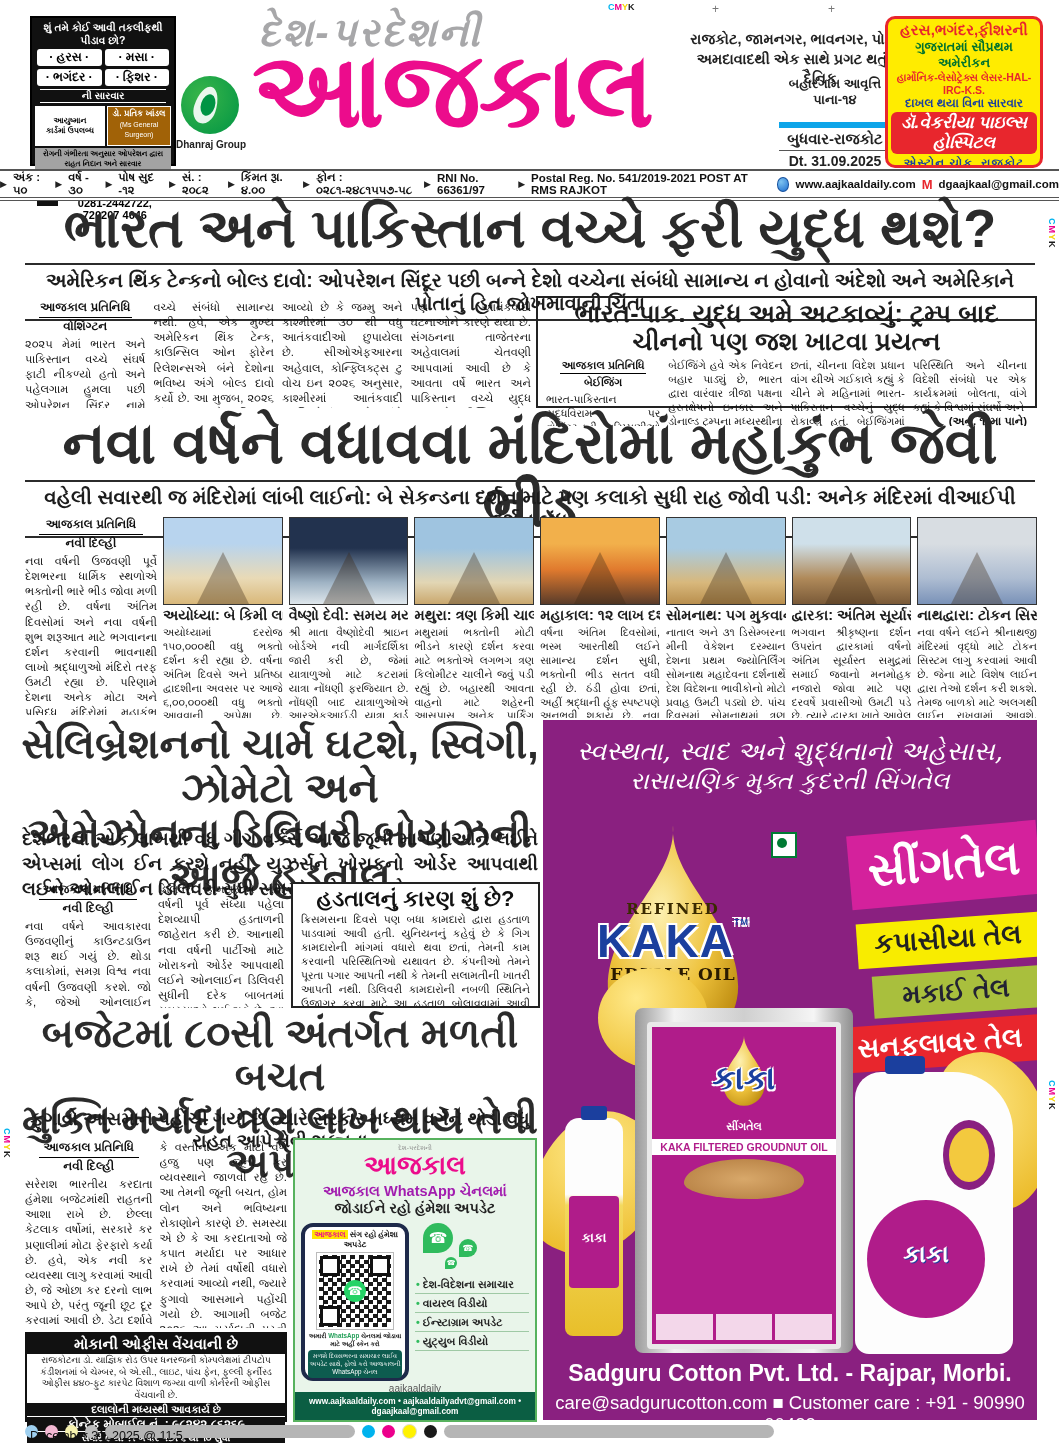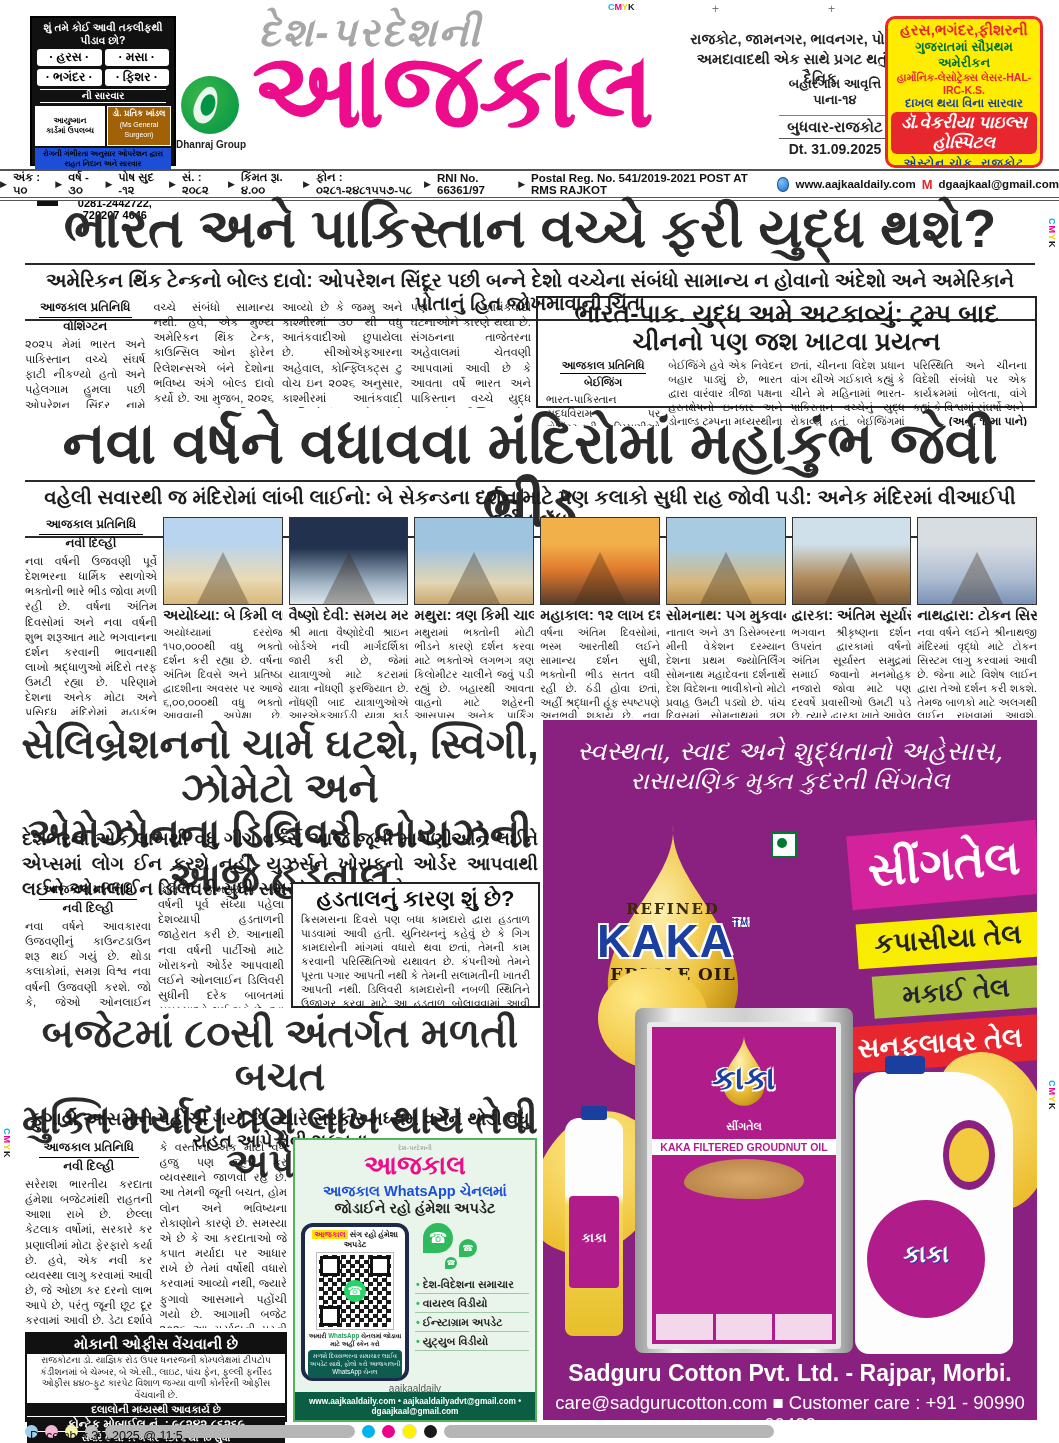--- a/index.html
+++ b/index.html
@@ -12,38 +12,38 @@
   
   .lad{left:30px;top:16px;width:142px;height:146px;background:#111;border:2px solid #000;color:#fff;font-size:9px;}
   .lad .q{font-size:10.5px;font-weight:bold;text-align:center;padding:3px 2px 2px;}
   .pills{display:grid;grid-template-columns:1fr 1fr;gap:3px;padding:0 5px;border-radius:11px;}
   .pill{background:#fff;color:#000;font-weight:bold;font-size:12.5px;text-align:center;border-radius:3px;padding:1px 0;}
   .pill::before,.pill::after{content:"·";margin:0 3px;}
   .ribbon{text-align:center;font-weight:bold;font-size:10px;margin:3px 8px;border-top:1px solid #fff;border-bottom:1px solid #fff;}
   .ladrow{display:flex;gap:2px;margin:2px 3px;}
   .ladrow .wcell{background:#fff;color:#000;flex:1;text-align:center;font-size:8px;font-weight:bold;padding:10px;}
   .ladrow .bcell{background:#a16207;border:1px solid #fff;color:#fff;flex:1.2;text-align:center;font-size:8.5px;font-weight:bold;padding:1px;}
-  .opline{background:#1d4ed8;color:#000;margin:2px 3px;font-size:7.5px;text-align:center;font-weight:bold;padding:1px;}
+  .opline{background:#a3a3a3;color:#000;margin:2px 3px;font-size:7.5px;text-align:center;font-weight:bold;padding:1px;}
   .vedrow{display:flex;gap:3px;margin:2px 3px;align-items:center;background:#fff;color:#000;padding:1px 2px;}
   .vlogo{background:#111;color:#fff;font-size:8px;font-weight:bold;padding:4px 2px;}
   .vtxt{flex:1;text-align:center;}
   .vname{font-size:13px;font-weight:bold;}
   .vsub{font-size:7px;}
   .vphone{font-size:11px;font-weight:bold;}
 
   .logo{left:181px;top:76px;width:58px;height:58px;border-radius:50%;background:radial-gradient(circle at 35% 35%,#39b54a,#009444);}
   .logo::after{content:"";position:absolute;left:14px;top:10px;width:22px;height:38px;border-radius:50% 50% 50% 50%/60% 60% 40% 40%;background:#fff;transform:rotate(18deg);opacity:.9;}
   .logo::before{content:"";position:absolute;left:20px;top:18px;width:14px;height:22px;border-radius:50%;background:#009444;z-index:2;transform:rotate(18deg);}
   .dhanraj{left:172px;top:139px;width:78px;text-align:center;font-size:10px;font-weight:bold;color:#222;}
   .tagline{left:258px;top:10px;font-size:40px;font-weight:bold;color:#a7a7a9;font-style:italic;letter-spacing:2px;}
   .mtitle{left:252px;top:36px;width:520px;font-size:104px;line-height:1.05;font-weight:900;color:#ec0c8c;letter-spacing:-2px;}
   .coverage{left:690px;top:30px;width:260px;text-align:center;font-size:14.5px;font-weight:bold;color:#222;line-height:1.35;}
   .edition{left:779px;top:76px;width:112px;text-align:center;color:#222;}
   .edition .e1{font-size:13px;font-weight:bold;}
-  .edition .e2{font-size:13px;font-weight:bold;border-bottom:1px solid #0ea5e9;padding-bottom:7px;}
+  .edition .e2{font-size:13px;font-weight:bold;border-bottom:6px solid #0ea5e9;padding-bottom:14px;}
   .edition .e3{font-size:15px;font-weight:bold;border-bottom:1px solid #555;padding:2px 0;}
   .edition .e4{font-size:14px;font-weight:bold;padding-top:2px;}
   .rad{left:885px;top:16px;width:152px;height:146px;background:#ffec00;border:3px solid #e8262d;border-radius:10px;font-weight:bold;text-align:center;overflow:hidden;}
   .rad .r1{color:#e8262d;font-size:15px;padding-top:2px;}
   .rad .r2{color:#00722d;font-size:13px;}
   .rad .r3{color:#e8262d;font-size:10.5px;}
   .rad .r4{color:#1b3f9e;font-size:12px;}
   .rad .r5{background:#e8262d;color:#fff;font-size:17px;margin:2px 3px;border-radius:6px;padding:1px 0;font-style:italic;}
   .rad .r6{color:#1b3f9e;font-size:12px;letter-spacing:1px;}
   .rad .r7{color:#111;font-size:13px;}
@@ -106,21 +106,21 @@
   .oad .ob{font-size:9.3px;text-align:center;line-height:1.25;padding:1px 4px;}
   .oband{background:#111;color:#fff;text-align:center;font-weight:bold;margin-top:1px;}
   .ob1{font-size:10.5px;}
   .ob2{font-size:12px;}
   .ob3{font-size:9.5px;}
 
   
   .wad{left:293px;top:1138px;width:244px;height:284px;background:#e9f5ea;border:2px solid #57b25e;box-sizing:border-box;overflow:hidden;}
   .wtag{font-size:6.5px;color:#888;text-align:center;margin-top:4px;}
   .wbrand{font-size:26px;font-weight:900;color:#ec0c8c;text-align:center;line-height:1;}
-  .wt1{font-size:14.5px;font-weight:900;text-align:center;margin-top:5px;color:#1d4ed8;}
+  .wt1{font-size:14.5px;font-weight:900;text-align:center;margin-top:5px;color:#a21caf;}
   .wt2{font-size:14.5px;font-weight:900;text-align:center;color:#222;}
   .wmid{display:flex;gap:6px;padding:6px 6px 0;}
   .phone{width:108px;flex:none;background:#fff;border:4px solid #1e2a4a;border-radius:12px;padding:3px;box-sizing:border-box;height:158px;}
   .pt{font-size:8px;font-weight:bold;text-align:center;}
   .pt .hl{background:#ffe600;color:#ec0c8c;padding:0 2px;}
   .qr{position:relative;width:72px;height:72px;margin:3px auto;background:repeating-conic-gradient(#1a1a1a 0% 25%,#fff 0% 50%) 0 0/9px 9px;border:2px solid #fff;outline:1px solid #bbb;}
   .fp{position:absolute;width:14px;height:14px;border:3px solid #111;background:#fff;}
   .fp1{left:1px;top:1px;} .fp2{right:1px;top:1px;} .fp3{left:1px;bottom:1px;}
   .qrwa{position:absolute;left:50%;top:50%;transform:translate(-50%,-50%);width:22px;height:22px;border-radius:50%;background:#25d366;color:#fff;font-size:12px;line-height:22px;text-align:center;}
   .scan{font-size:6.3px;text-align:center;font-weight:bold;}

